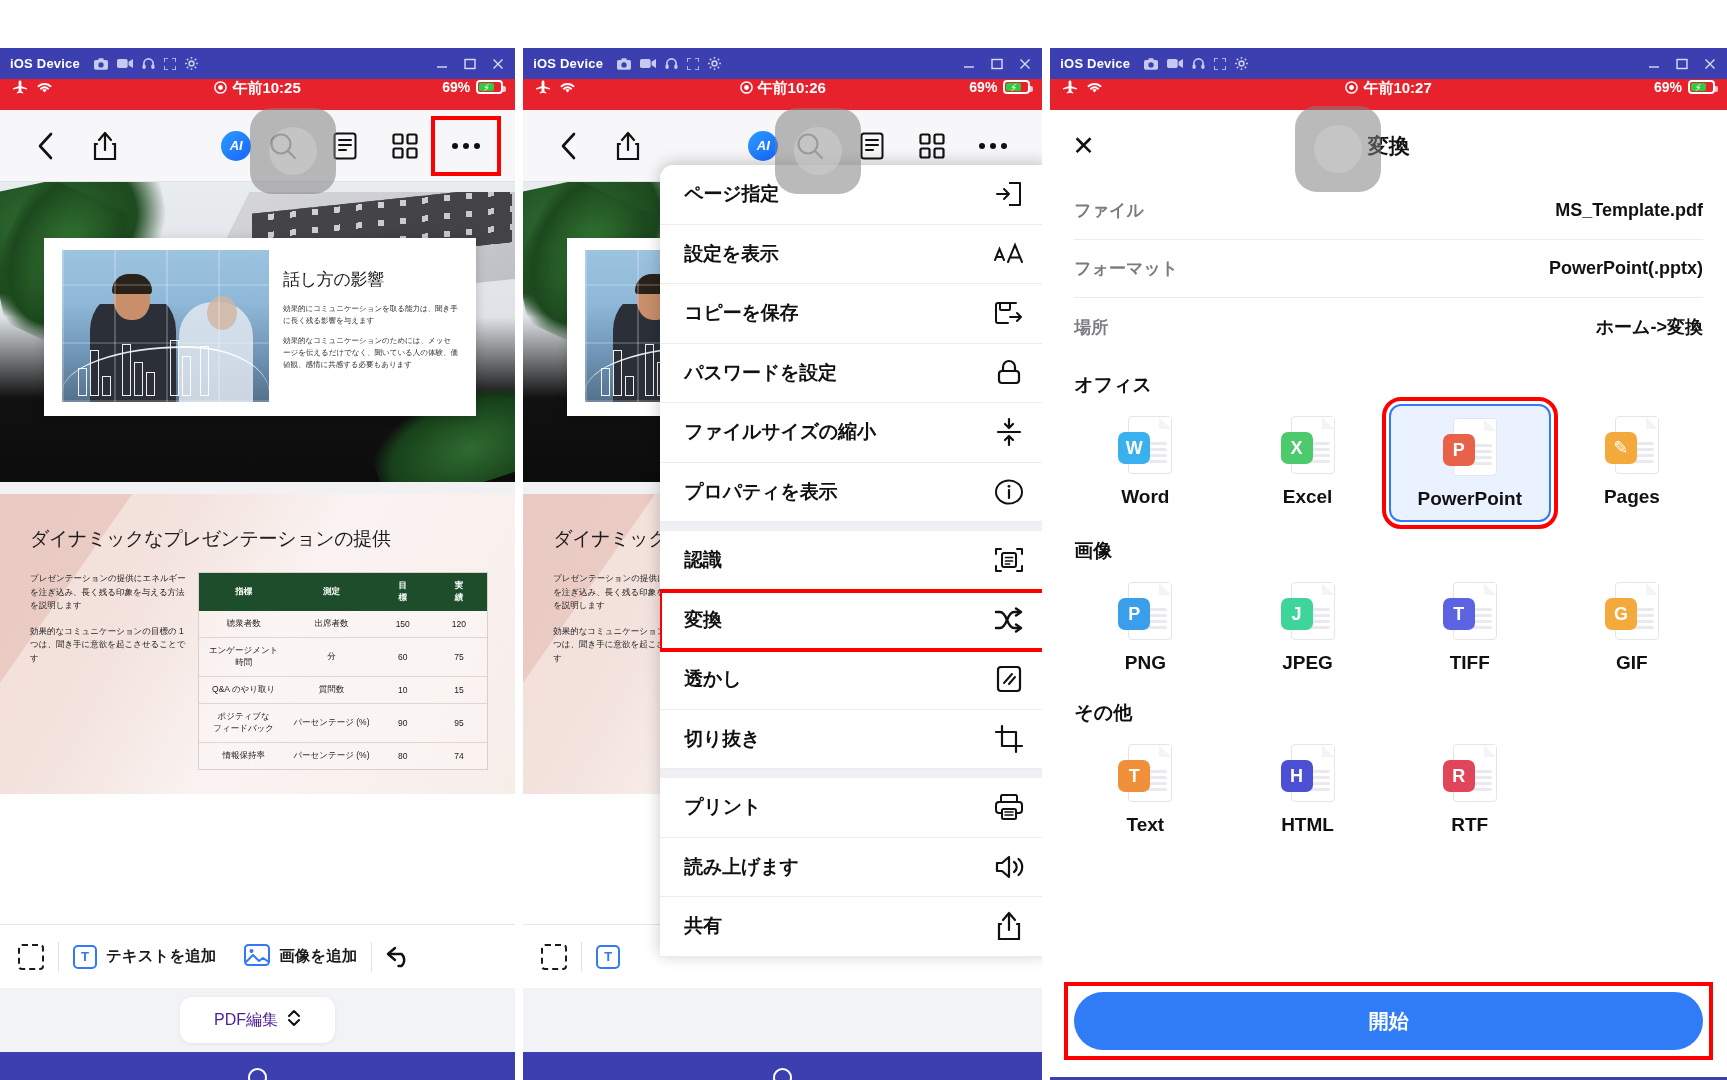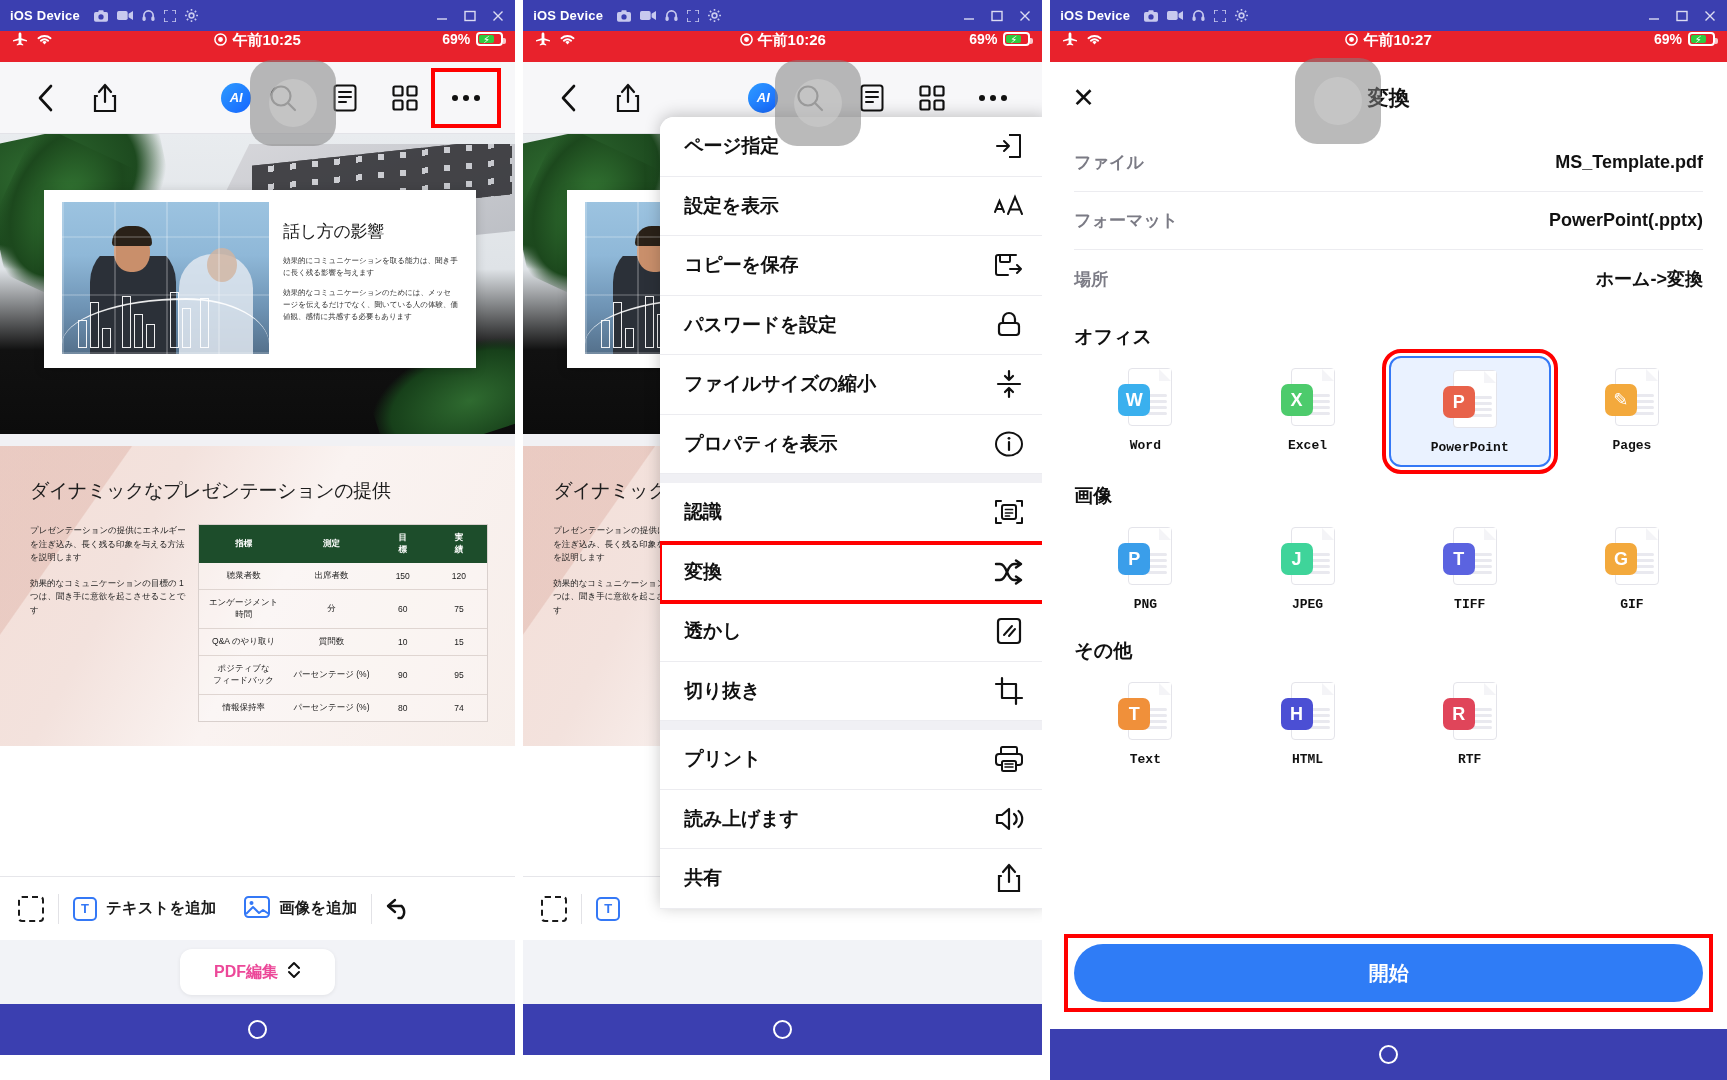--- a/index.html
+++ b/index.html
@@ -2,21 +2,21 @@
 <html><head>
 <meta charset="utf-8">
 <style>
   * { box-sizing: border-box; margin: 0; padding: 0; }
   html, body {
     width: 1727px; height: 1080px;
     background: #ffffff;
     font-family: "Liberation Sans", "DejaVu Sans", sans-serif;
     overflow: hidden;
   }
-  .stage { position: relative; width: 1727px; height: 799px; display: flex; gap: 0; }
+  .stage { position: relative; width: 1727px; height: 799px; display: flex; gap: 0; margin-top: 48px; }
 
   .panel { position: relative; width: 520px; height: 1080px; overflow: hidden; background:#fff; }
   .panel.p2 { width: 524px; }
   .panel.p3 { width: 683px; }
   .gap { width: 8px; height: 1080px; background: #ffffff; }
 
   
   .titlebar {
     height: 31px; background: #3b3fb0; display: flex; align-items: center;
     padding: 0 10px; color: #fff; position: relative;
@@ -152,21 +152,21 @@
      padding: 0 14px; cursor:pointer; }
   .et-sep { width:1px; height:30px; background:#e2e2e6; }
   .sel-icon { width:26px; height:26px; border: 2.5px dashed #1b1b1b; border-radius:4px; }
   .t-icon { width:24px; height:24px; border: 2px solid #3478f6; border-radius:5px; color:#3478f6;
      display:flex; align-items:center; justify-content:center; font-size:13px; font-weight:700; }
 
   
   .modebar { height: 64px; background:#f2f3f7; display:flex; align-items:center; justify-content:center; }
   .modepill {
     background:#fff; border-radius: 12px; padding: 11px 34px; display:flex; align-items:center; gap:9px;
-    font-size: 16px; font-weight:700; color:#ec4899; box-shadow: 0 1px 4px rgba(0,0,0,.07); cursor:pointer;
+    font-size: 16px; font-weight:400; color:#4c1d95; box-shadow: 0 1px 4px rgba(0,0,0,.07); cursor:pointer;
   }
   .navbar { height: 51px; background:#3b3fb0; display:flex; align-items:center; justify-content:center; }
   .navcircle { width: 19px; height:19px; border:2px solid #fff; border-radius:50%; }
 
   
   .menu-sheet {
     position:absolute; left: 137px; top: 117px; width: 387px;
     background:#fff; border-radius: 14px 0 0 0; box-shadow: 0 -2px 16px rgba(0,0,0,.22);
     overflow:hidden; z-index: 5;
   }
@@ -189,21 +189,21 @@
   .info-row:last-child { border-bottom: none; }
   .info-k { font-size: 17px; color:#7b7b85; font-weight:700; }
   .info-v { font-size: 18px; color:#111; font-weight:700; }
 
   .sec-title { font-size: 19px; font-weight:700; color:#111; padding: 16px 24px 6px 24px; }
   .fmt-grid { display:grid; grid-template-columns: repeat(4,1fr); padding: 0 14px; }
   .fmt-cell { display:flex; flex-direction:column; align-items:center; gap: 8px; padding: 12px 0 10px 0;
      border-radius: 12px; cursor:pointer; position:relative; }
   .fmt-cell.selected { background:#eaf2ff; border: 2px solid #3478f6; }
   .fmt-cell.selected.redbox { outline: 4px solid #ff0000; outline-offset: 3px; }
-  .fmt-label { font-size: 13px; font-weight:700; color:#111;font-family:Liberation Mono, monospace; }
+  .fmt-label { font-size: 19px; font-weight:700; color:#111; }
   .filegl { position:relative; width: 54px; height: 62px; }
   .filegl .sheet {
      position:absolute; right:0; top:0; width: 44px; height: 58px; background:#fff;
      border:1.5px solid #e4e4ea; border-radius:4px;
   }
   .filegl .sheet::after{
      content:''; position:absolute; right:0; top:0; border-width:0 12px 12px 0;
      border-style:solid; border-color: #f4f4f7 #fff;
   }
   .filegl .lines { position:absolute; right:5px; top:26px; width:24px; }

